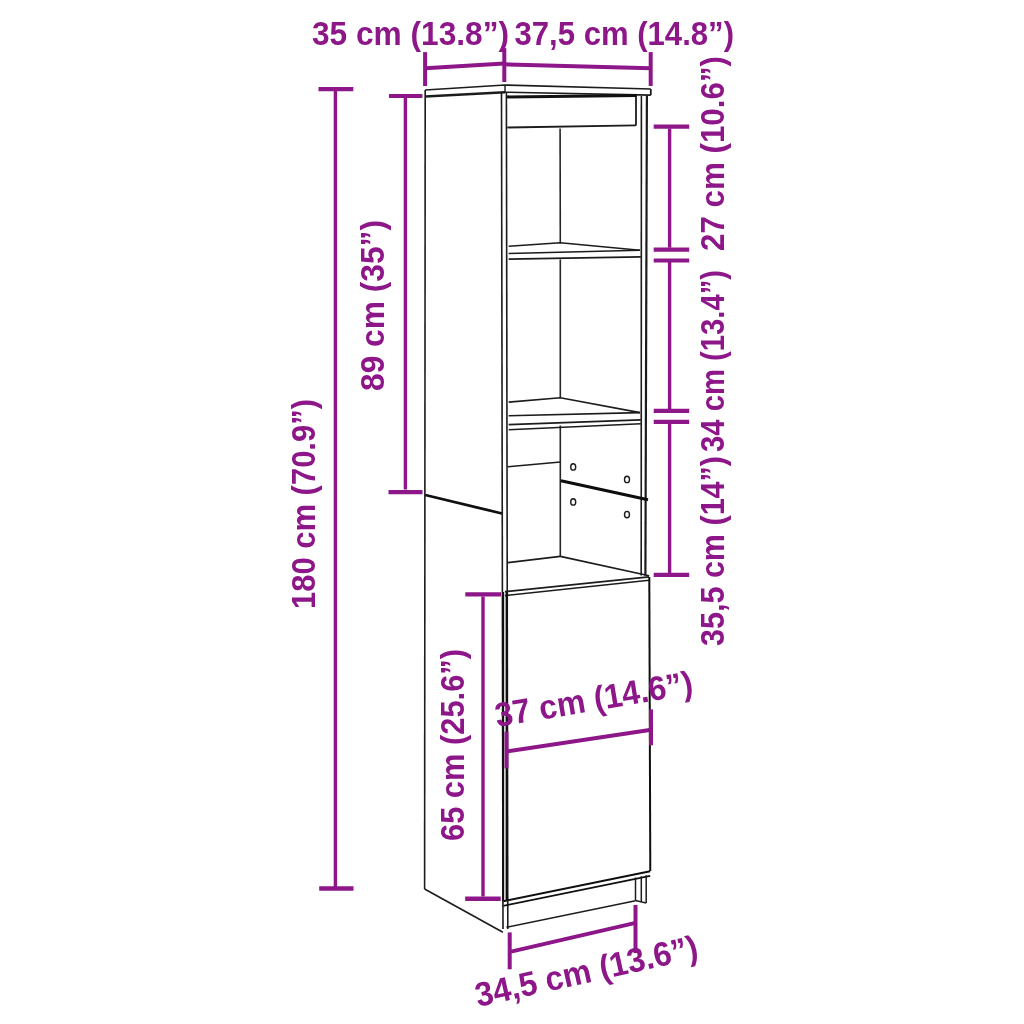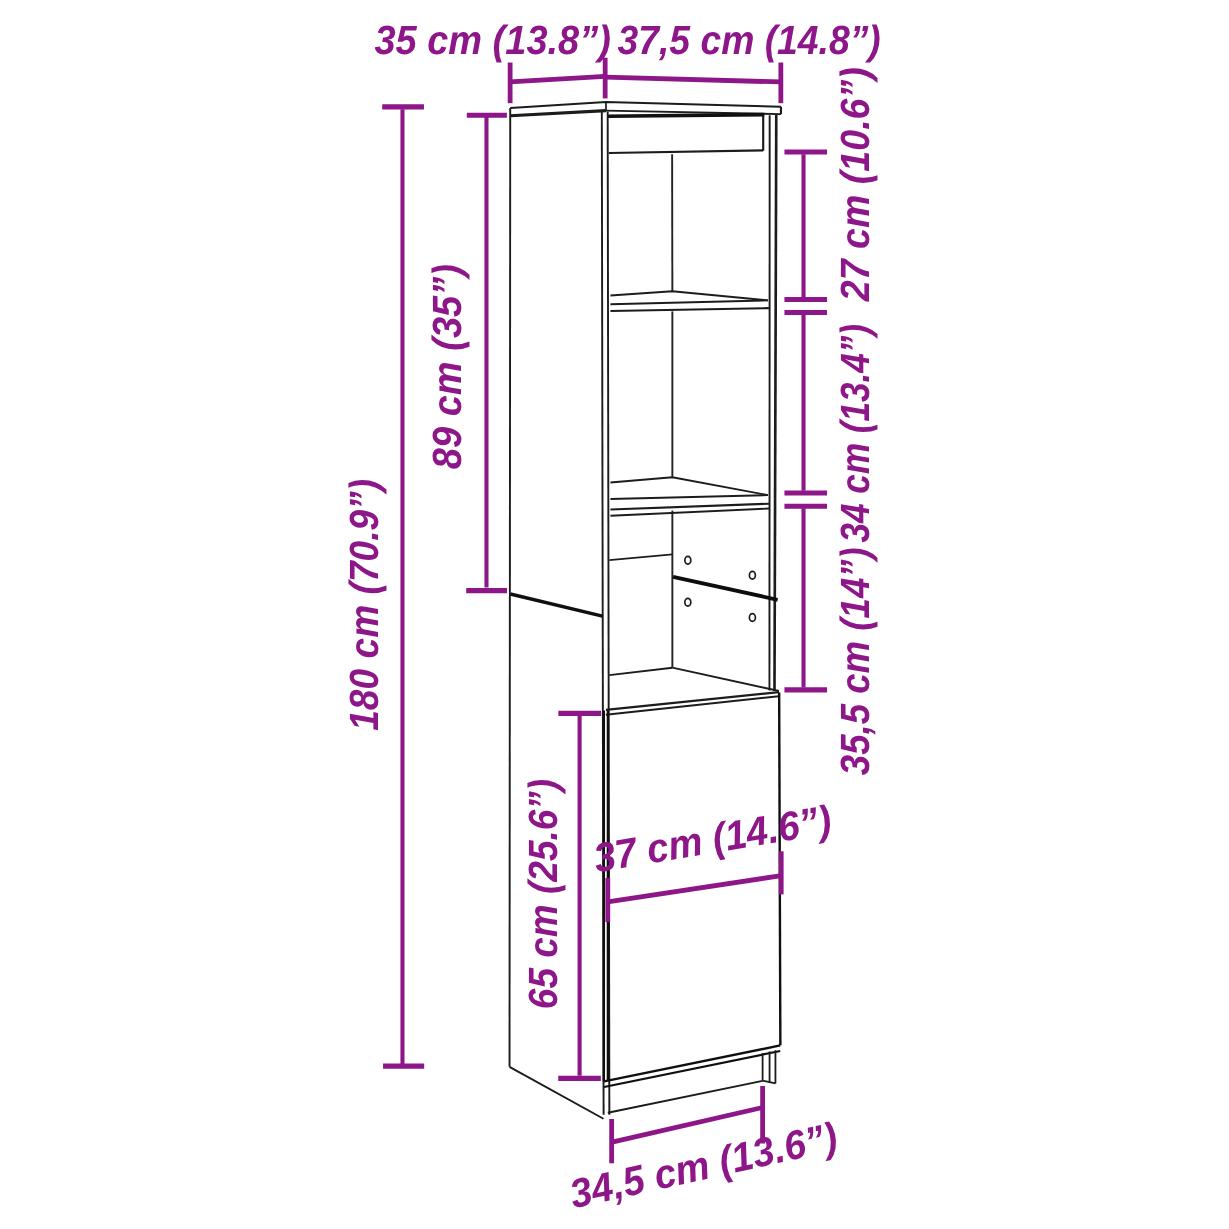--- a/index.html
+++ b/index.html
@@ -1,16 +1,16 @@
 <!DOCTYPE html>
 <html><head>
 <meta charset="utf-8">
 <style>
   html,body{margin:0;padding:0;background:#ffffff;}
-  .wrap{width:1024px;height:1024px;background:#ffffff;font-style:italic;}
+  .wrap{width:1024px;height:1024px;background:#ffffff;}
   text{font-family:"Liberation Sans",sans-serif;font-weight:bold;fill:#8d1689;}
 </style>
 </head>
 <body>
 <div class="wrap">
 <svg width="1024" height="1024" viewBox="0 0 1024 1024">
 
   <rect x="0" y="0" width="1024" height="1024" fill="#ffffff"></rect>
 
   <g stroke="#1c1c1c" fill="none">

